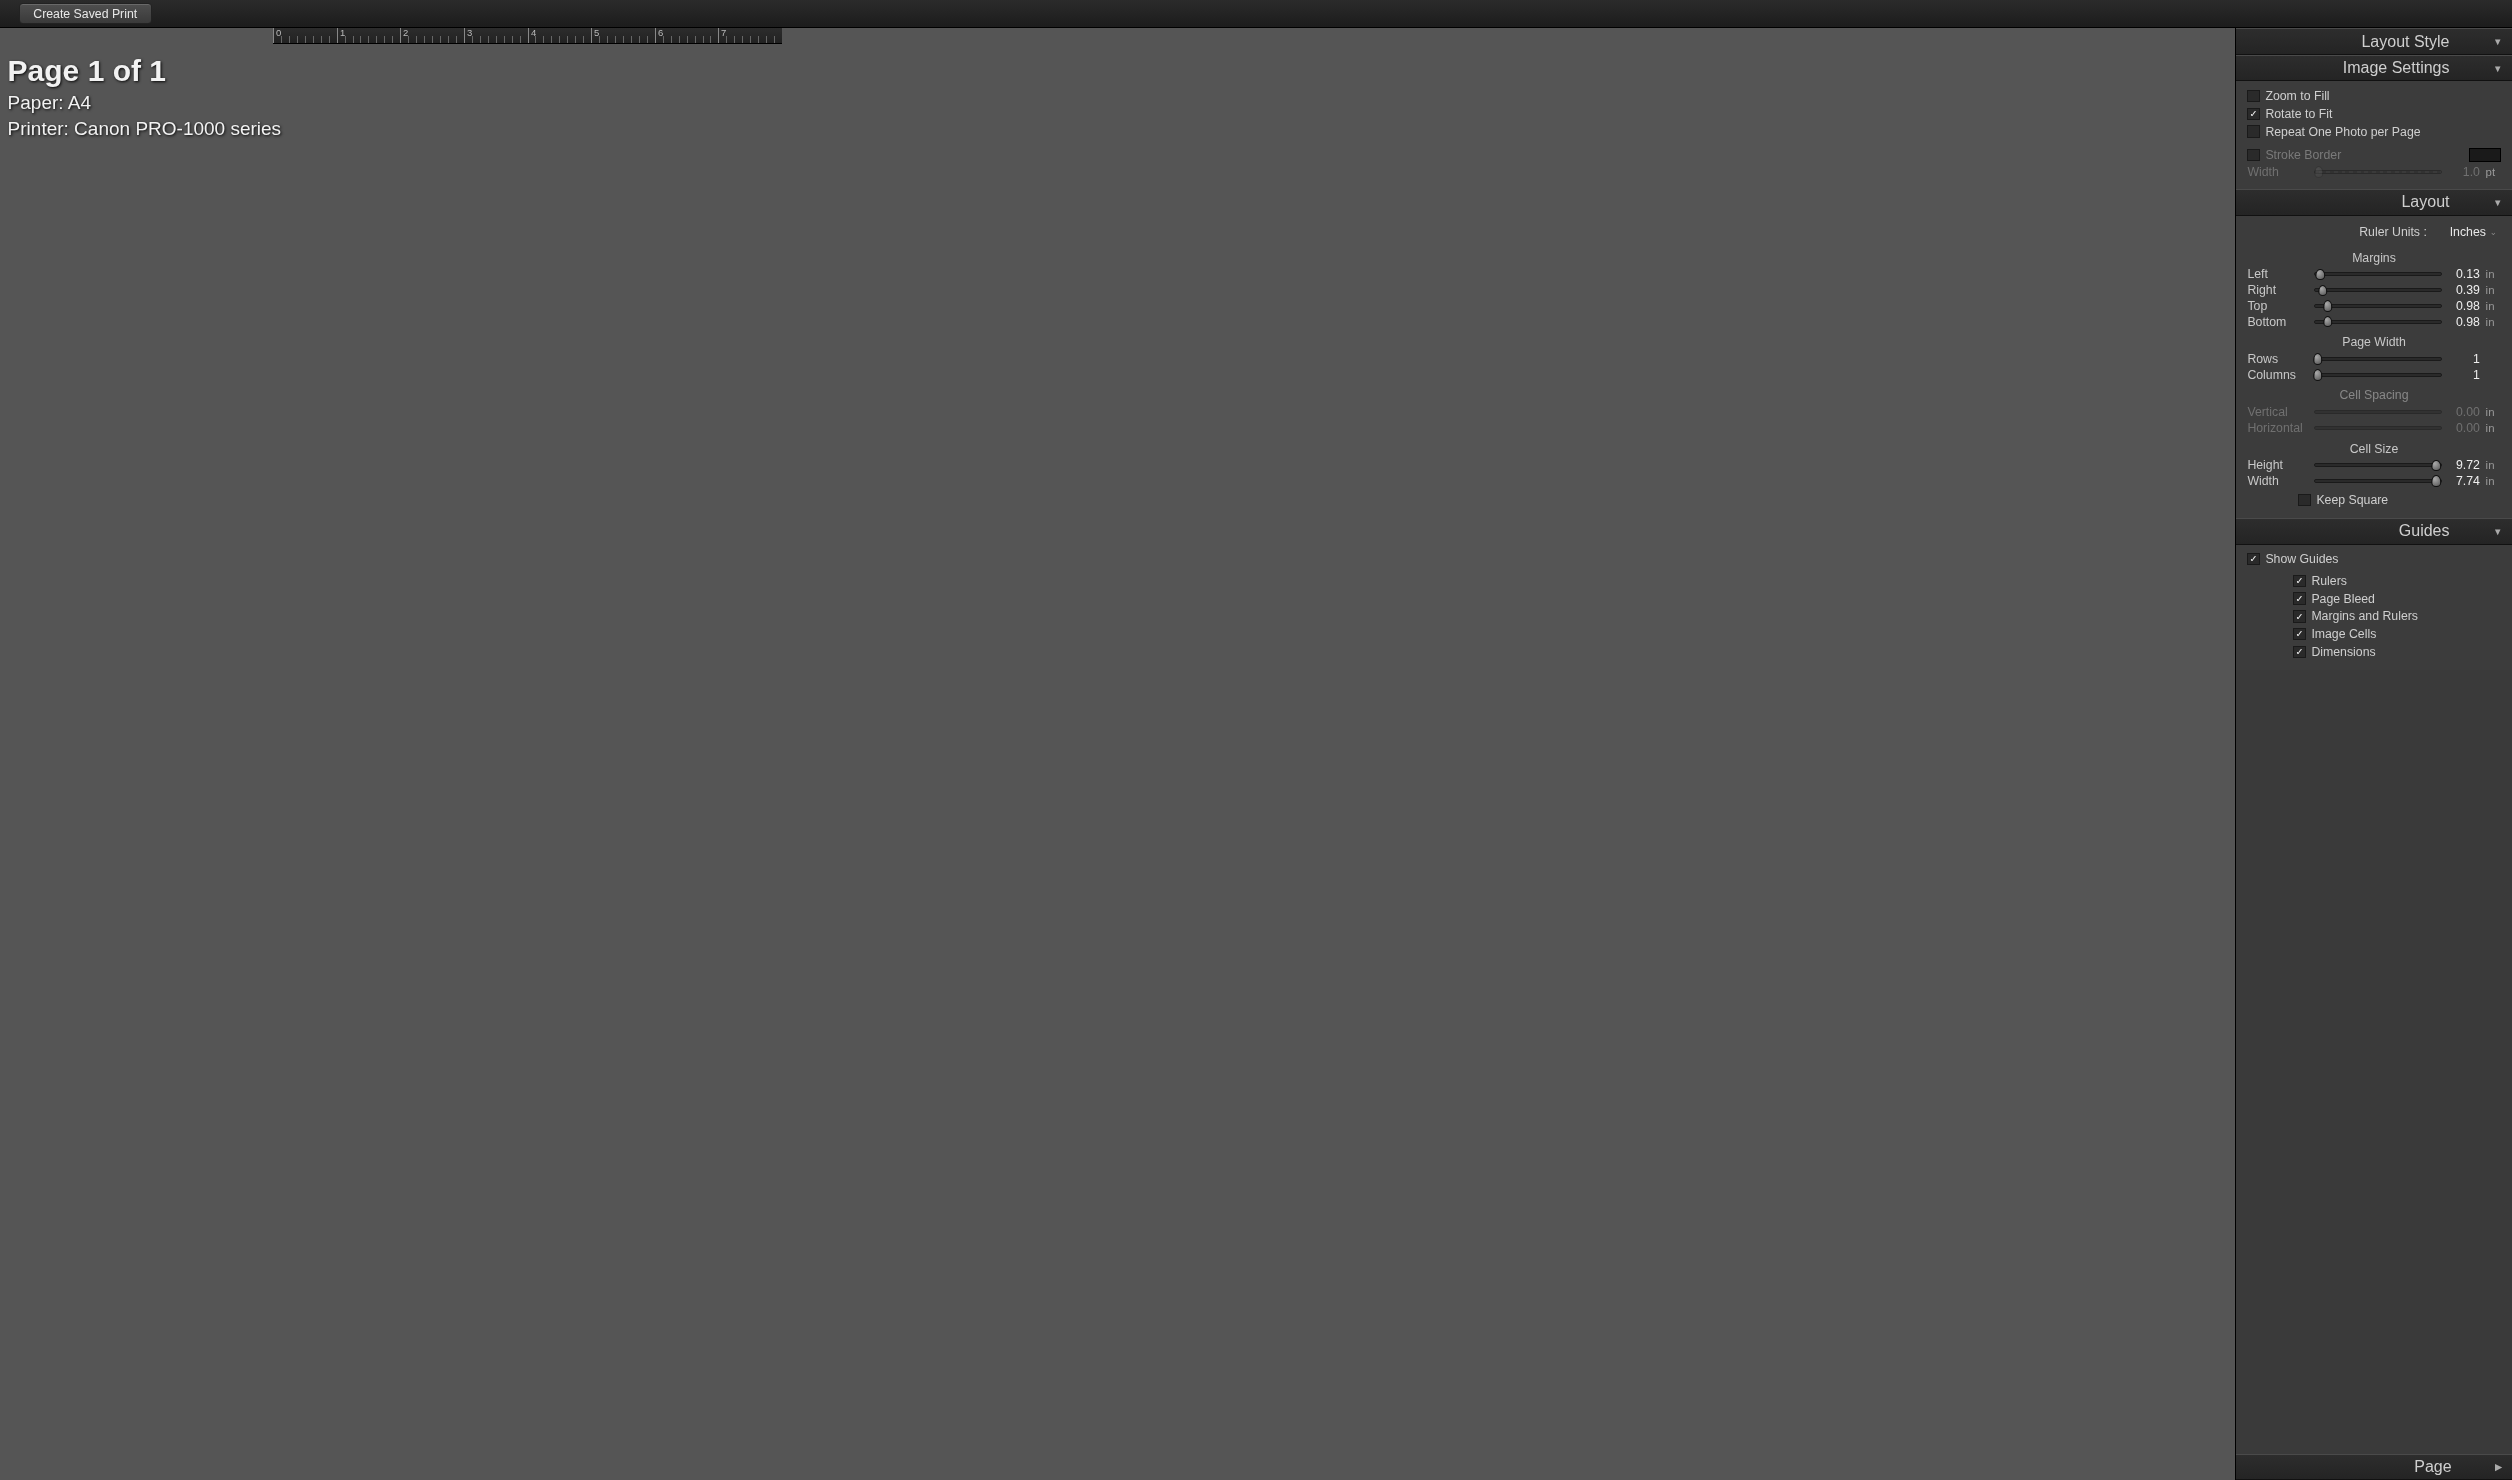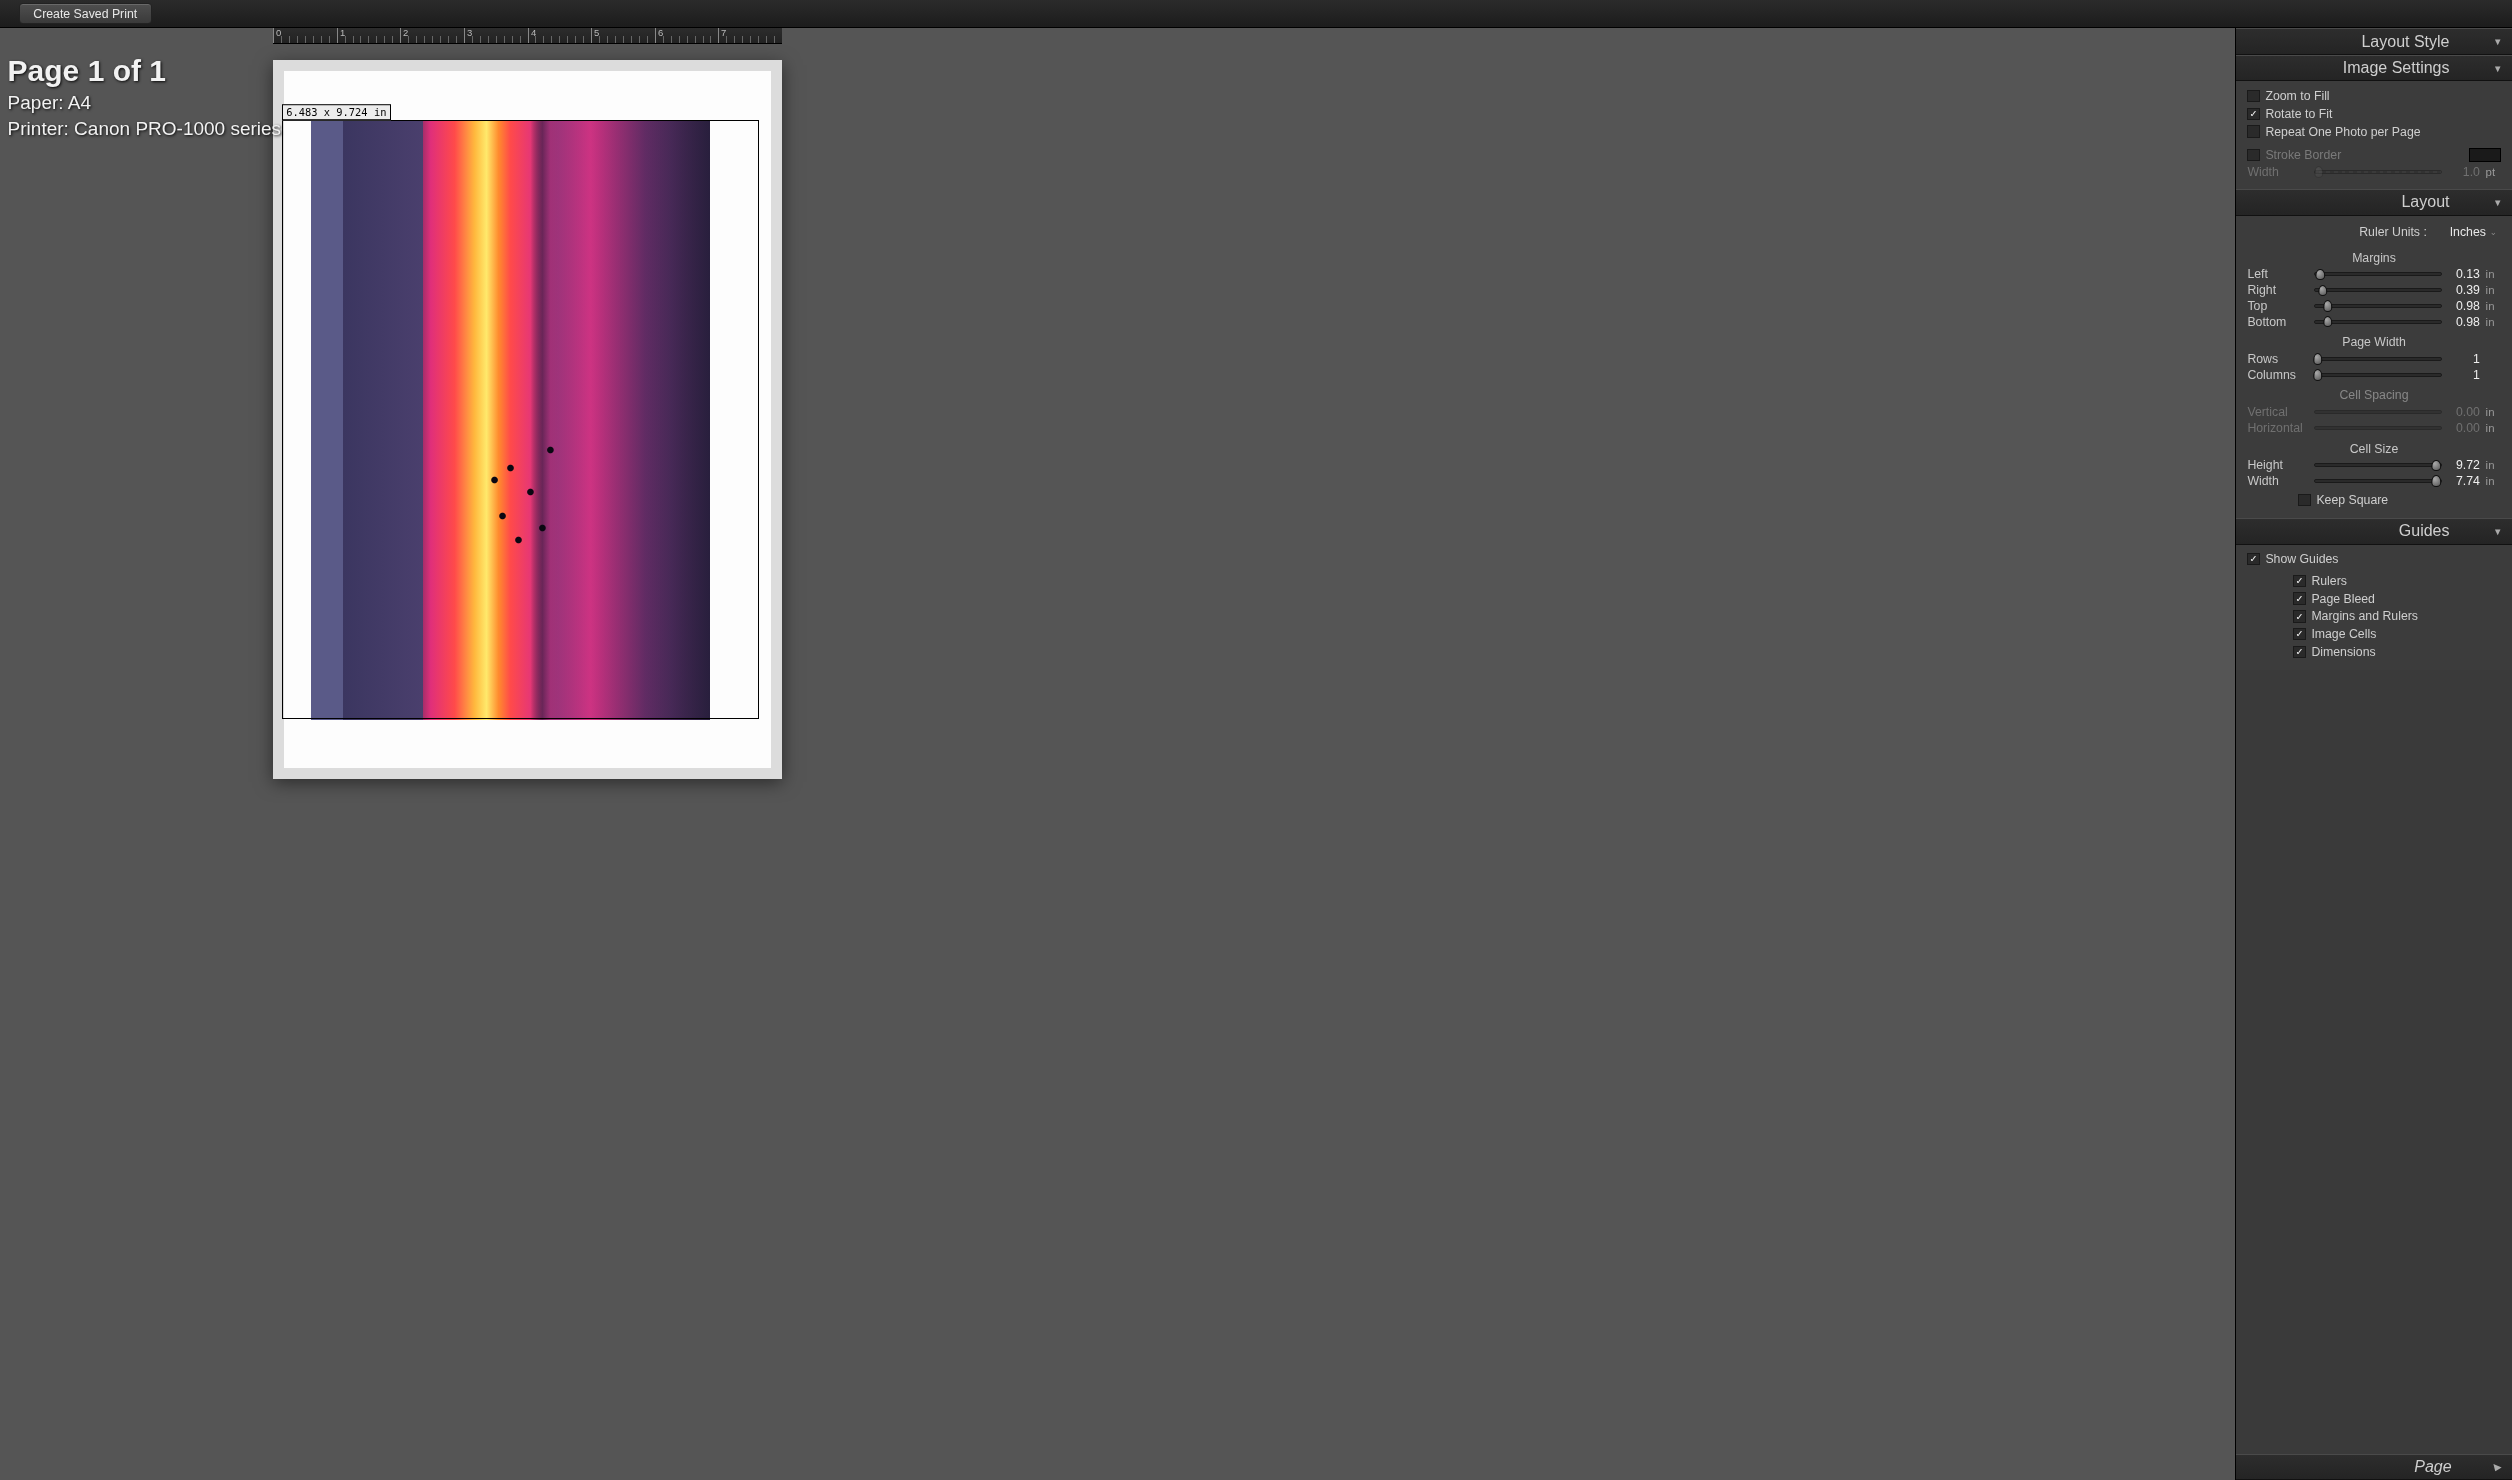--- a/index.html
+++ b/index.html
@@ -279,21 +279,20 @@
   .swatch {
     width: 32px; height: 13.3px;
     background: #1a1a1a;
     border: 0.9px solid #000;
   }
 
   .indent { padding-left: 46px; }
 
   .bottom-hdr {
     margin-top: auto;
-    font-style: italic;
   }
 </style>
 </head>
 <body>
 
 <div class="topbar">
   <button class="btn">Create Saved Print</button>
 </div>
 
 <div class="main">
@@ -362,26 +361,20 @@
         <div class="minor" style="left: 461px;"></div>
         <div class="minor" style="left: 469px;"></div>
         <div class="minor" style="left: 477px;"></div>
         <div class="minor" style="left: 485px;"></div>
         <div class="minor" style="left: 493px;"></div>
         <div class="minor" style="left: 501px;"></div>
       </div>
 
     <div class="canvas-inner">
 
-      <div class="page">
-        <div class="page-bleed"></div>
-        <div class="photo"></div>
-        <div class="cell"></div>
-        <div class="dim-label">6.483 x 9.724 in</div>
-      </div>
 
       <div class="overlay-text">
         <div class="h">Page 1 of 1</div>
         <div class="s">Paper:  A4</div>
         <div class="s">Printer:  Canon PRO-1000 series</div>
       </div>
     </div>
   </div>
 
   <div class="side">

